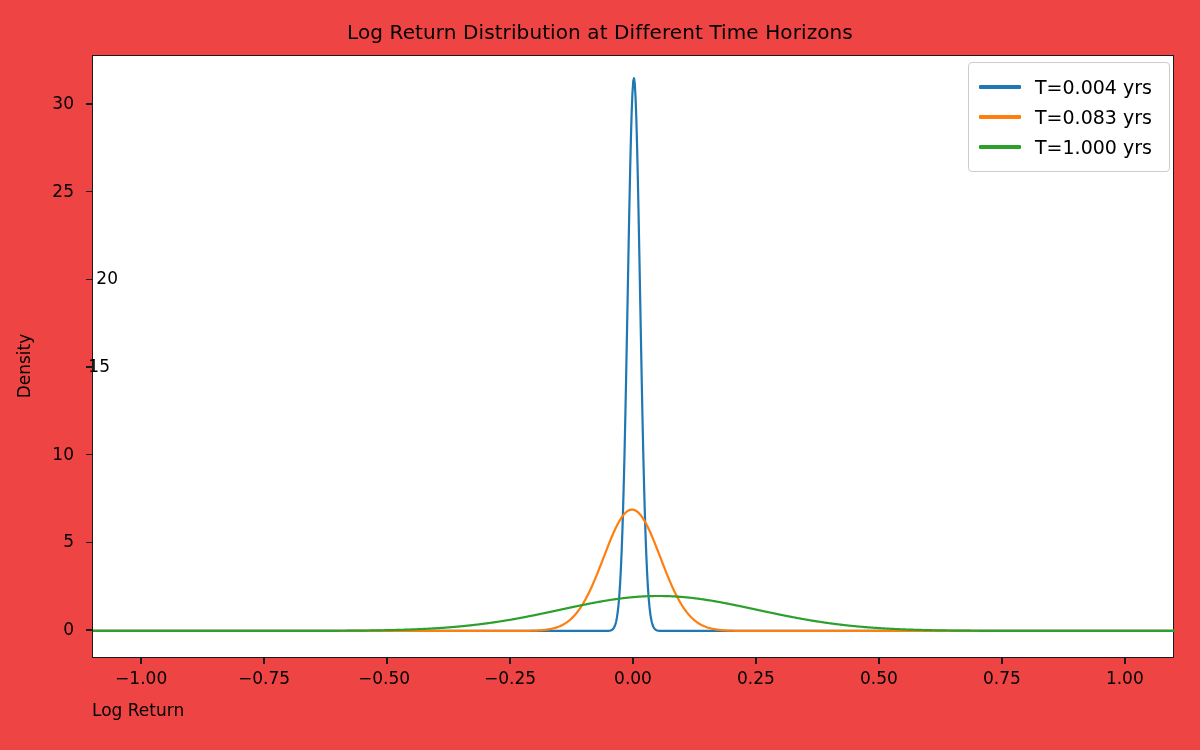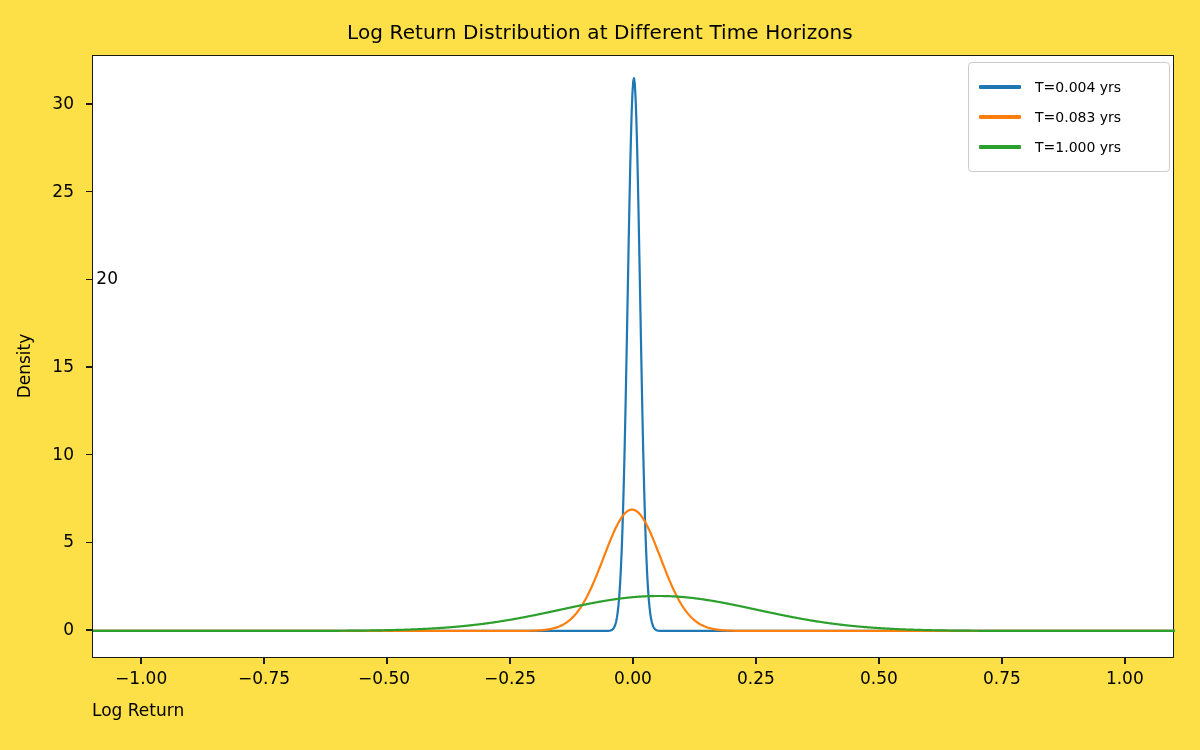--- a/index.html
+++ b/index.html
@@ -5,21 +5,21 @@
   html,body{margin:0;padding:0;}
   body{
     width:1200px;height:750px;
     background:#ffffff;
     font-family:"DejaVu Sans","Liberation Sans",sans-serif;
     overflow:hidden;
   }
   #figure{
     position:relative;
     width:1200px;height:750px;
-    background:#fde047;
+    background:#ef4444;
   }
   #chart-title{
     position:absolute;
     left:0;top:20px;
     width:1200px;
     text-align:center;
     font-size:20px;
     color:#000000;
     letter-spacing:0.1px;
   }
@@ -103,21 +103,21 @@
     align-items:center;
     height:30px;
   }
   .legend-swatch{
     width:42px;height:3.4px;
     border-radius:1px;
     margin-right:14px;
     flex:0 0 auto;
   }
   .legend-label{
-    font-size:14px;
+    font-size:19px;
     color:#000000;
     white-space:nowrap;
   }
 </style>
 </head>
 <body>
 
 <div id="figure">
 
   <div id="chart-title">Log Return Distribution at Different Time Horizons</div>
@@ -151,21 +151,21 @@
       <div class="tick-x-label" style="left: 1124.82px;">1.00</div>
     </div>
   <div id="y-ticks">
       <div class="tick-y" style="top: 629.253px;"></div>
       <div class="tick-y-label" style="top: 629.953px;">0</div>
       <div class="tick-y" style="top: 541.608px;"></div>
       <div class="tick-y-label" style="top: 542.308px;">5</div>
       <div class="tick-y" style="top: 453.963px;"></div>
       <div class="tick-y-label" style="top: 454.663px;">10</div>
       <div class="tick-y" style="top: 366.317px;"></div>
-      <div class="tick-y-label" style="top: 367.017px;">15</div>
+      <div class="tick-y-label" style="top: 367.017px; padding-left: 36px;">15</div>
       <div class="tick-y" style="top: 278.672px;"></div>
       <div class="tick-y-label" style="top: 279.372px; padding-left: 44px;">20</div>
       <div class="tick-y" style="top: 191.027px;"></div>
       <div class="tick-y-label" style="top: 191.727px;">25</div>
       <div class="tick-y" style="top: 103.381px;"></div>
       <div class="tick-y-label" style="top: 104.081px;">30</div>
     </div>
 
   <div id="xlabel">Log Return</div>
 

